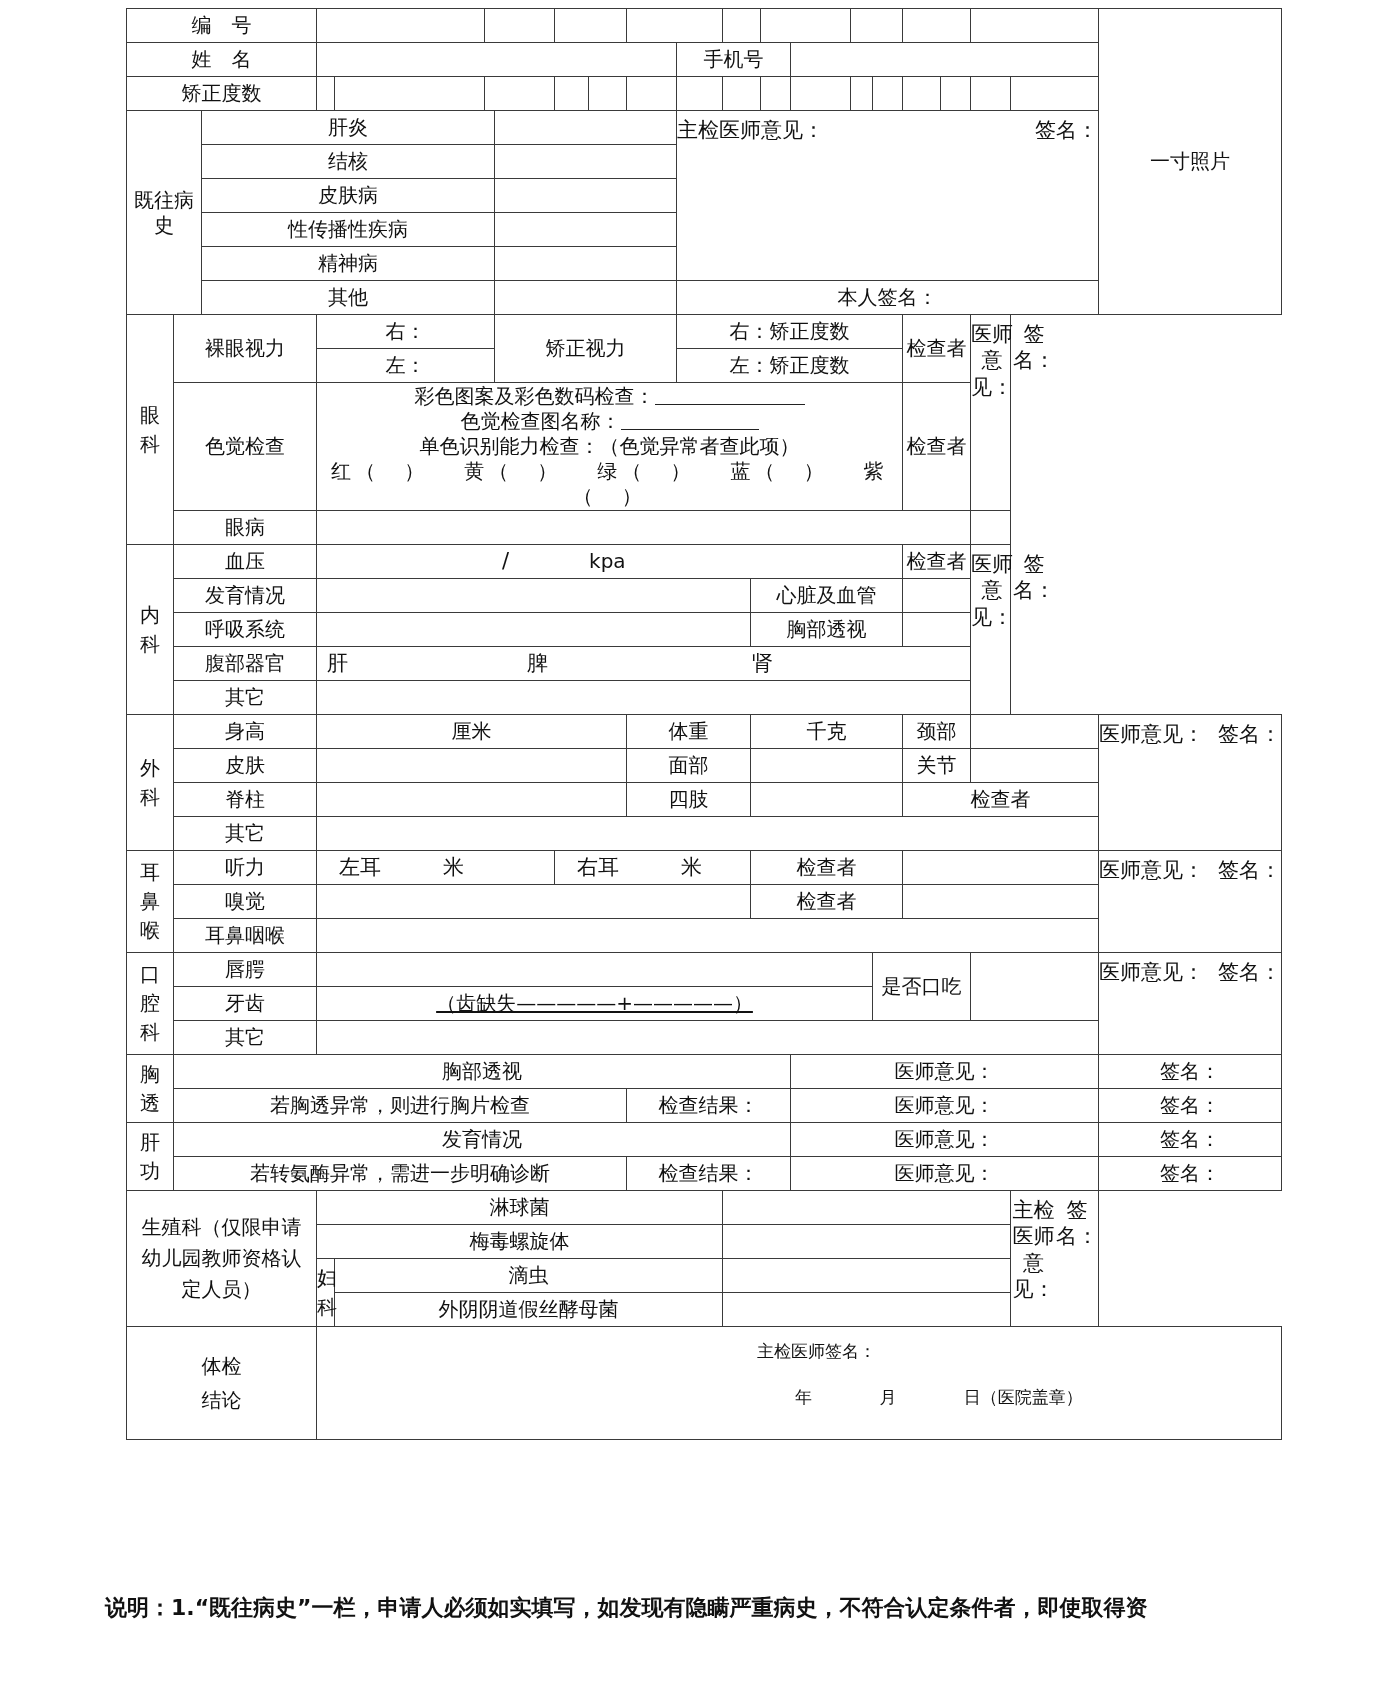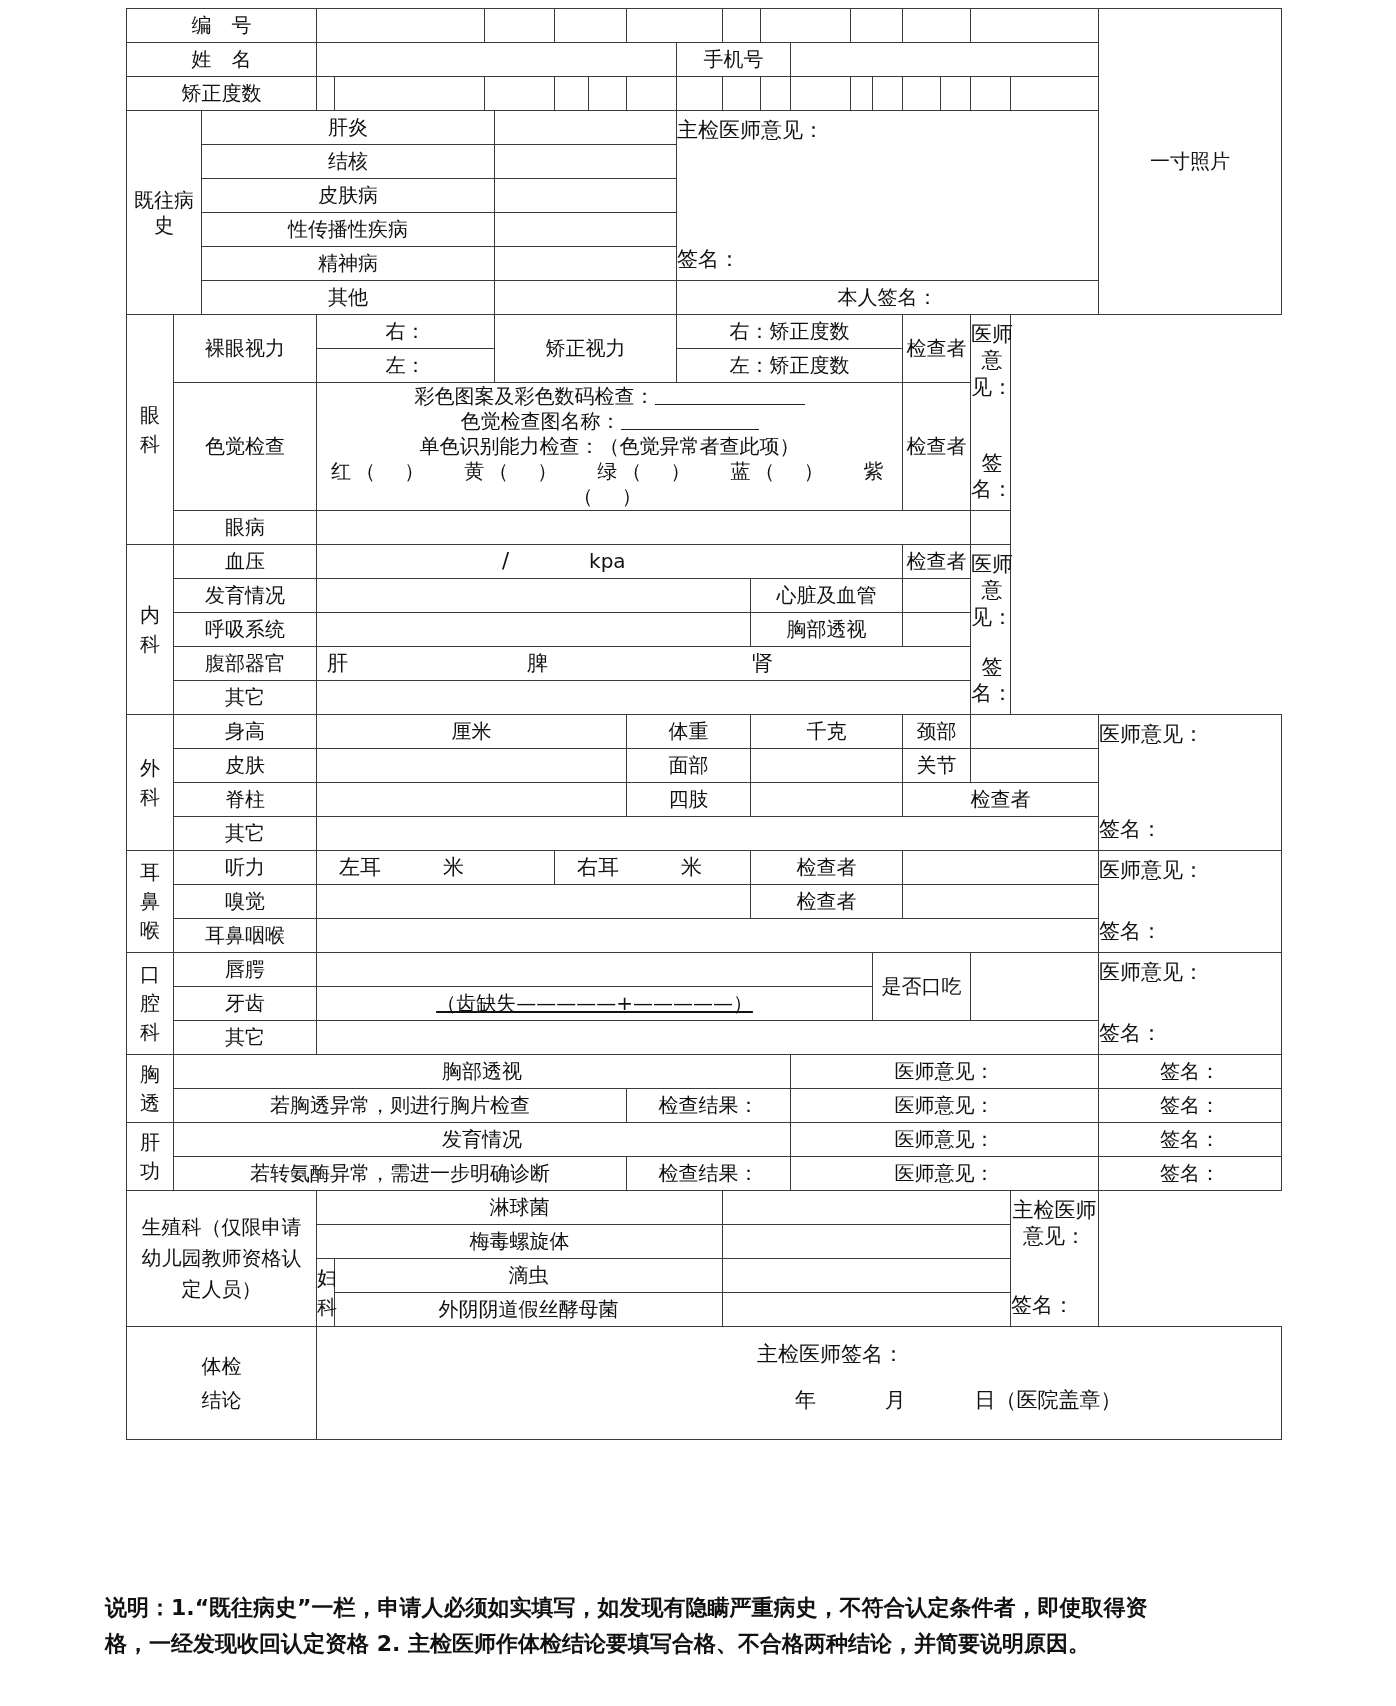--- a/index.html
+++ b/index.html
@@ -57,21 +57,20 @@
     vertical-align: top;
     padding-left: 12px;
     padding-top: 6px;
     position: relative;
   }
   .opinion-box {
     position: relative;
     height: 100%;
     min-height: 100%;
     display: flex;
-    flex-direction: column;
     justify-content: space-between;
     align-items: flex-start;
     padding: 6px 0 8px 0;
     box-sizing: border-box;
   }
   .opinion-top { font-size: 21px; }
   .opinion-bottom { font-size: 21px; }
   .photo-cell {
     font-size: 22px;
     vertical-align: middle;
@@ -119,21 +118,21 @@
   .teeth { font-size: 21px; letter-spacing: 0px; text-decoration: underline; }
   .conclusion-cell {
     text-align: left;
     vertical-align: top;
     position: relative;
     padding: 0;
   }
   .concl-inner {
     position: relative;
     height: 100%;
-    font-size: 21px;
+    font-size: 17px;
   }
   .concl-line1 { position: absolute; left: 440px; top: 14px; }
   .concl-line2 { position: absolute; left: 478px; top: 60px; letter-spacing: 0px; }
   .concl-d1 { margin-right: 62px; }
   .concl-d2 { margin-right: 62px; }
   .footer {
     position: absolute;
     left: 105px;
     top: 1590px;
     width: 1180px;
@@ -534,16 +533,15 @@
         </div>
       </div>
     </td>
   </tr>
 
 </tbody>
     </table>
 
 <div class="footer">
   <span class="ln">说明：1.“既往病史”一栏，申请人必须如实填写，如发现有隐瞒严重病史，不符合认定条件者，即使取得资</span>
-  <span class="ln">格，一经发现收回认定资格  2. 主检医师作体检结论要填写合格、不合格两种结论，并简要说明原因。</span>
 </div>
 
 </div>
 
 </body></html>

